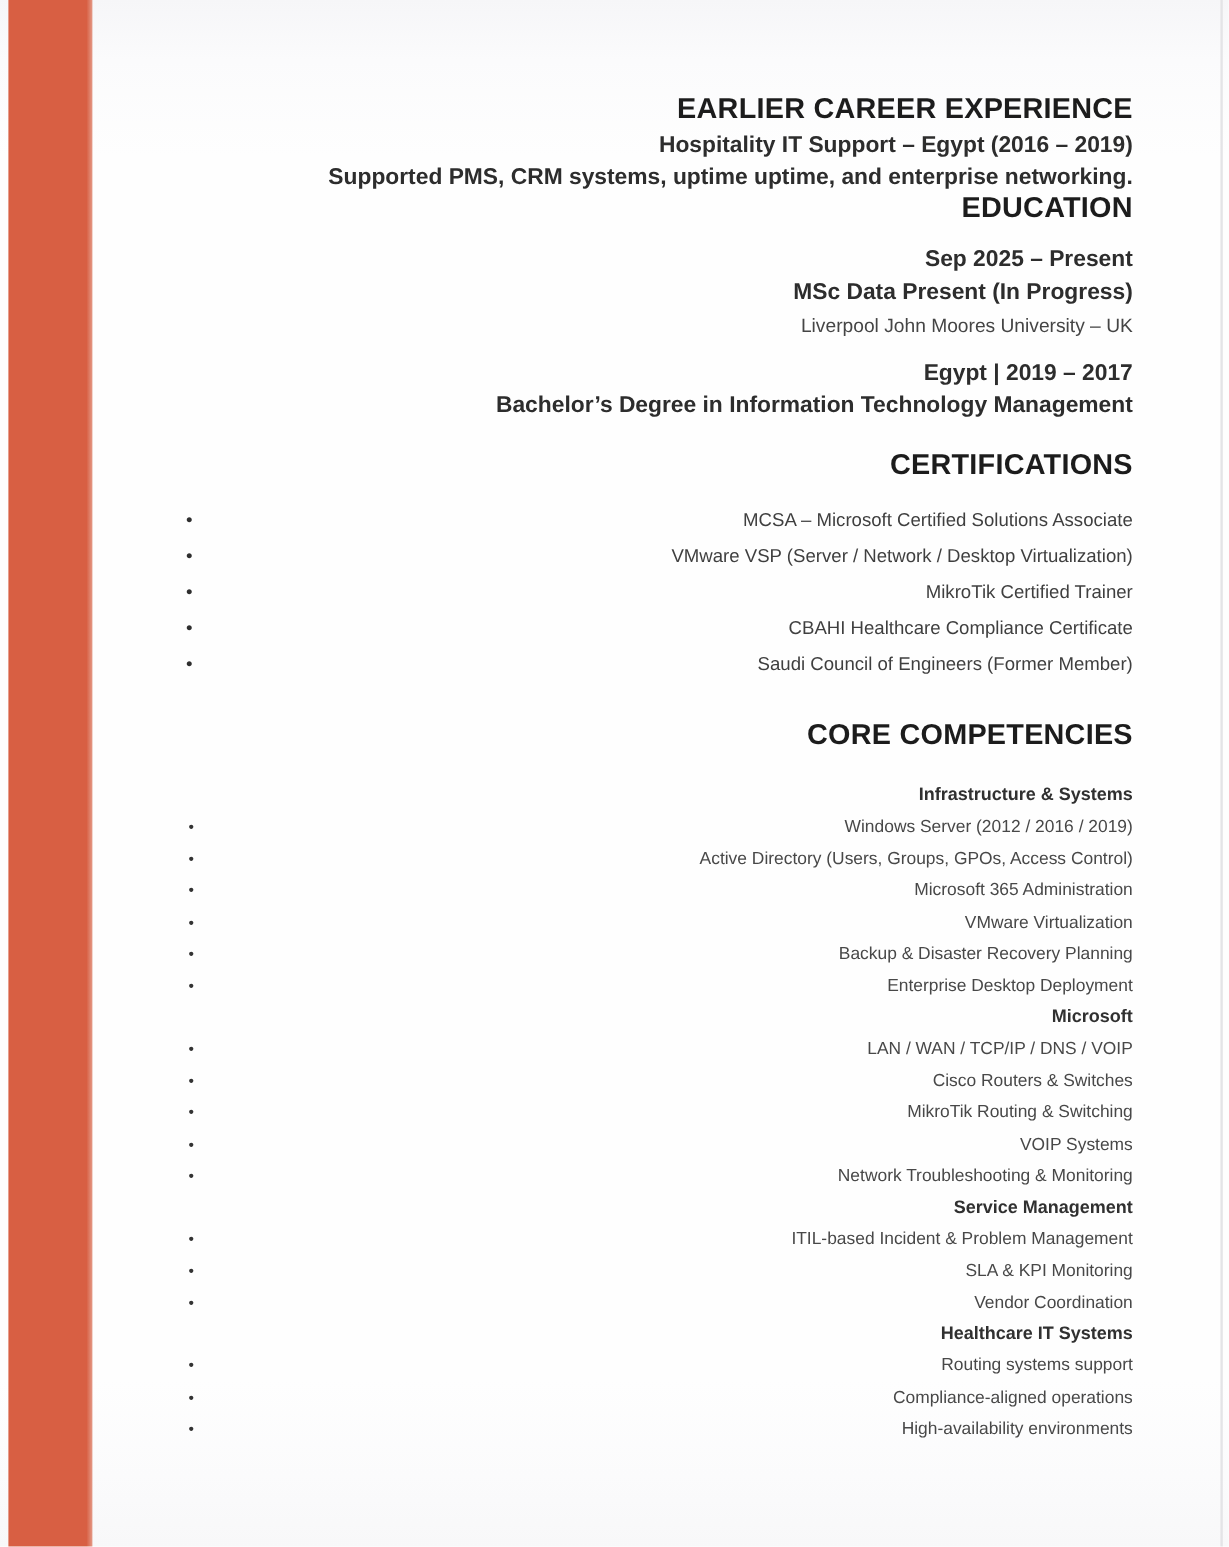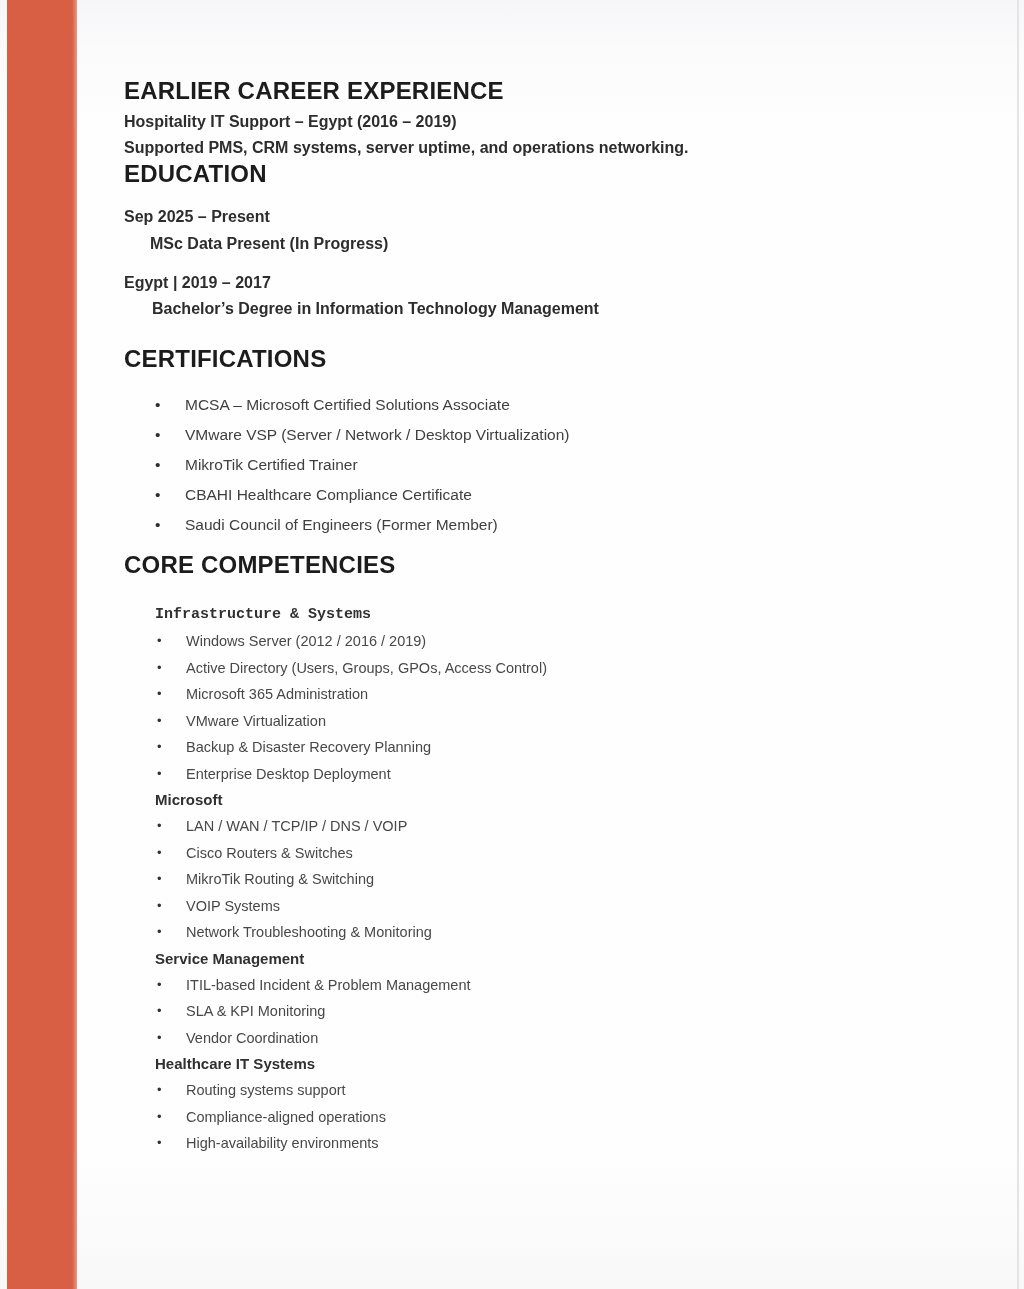--- a/index.html
+++ b/index.html
@@ -3,20 +3,21 @@
 <meta charset="utf-8">
 <style>
   html, body { margin: 0; padding: 0; background: #ffffff; }
   .sheet {
     position: relative;
     width: 1024px;
     height: 1289px;
     overflow: hidden;
     font-family: "Liberation Sans", sans-serif;
     background: linear-gradient(180deg, #f6f6f8 0px, #fbfbfc 50px, #fefefe 130px, #fefefe 1150px, #fbfbfc 1230px, #f8f8f9 1289px);
+    text-align: right;
   }
   .accent-bar {
     position: absolute;
     top: 0; left: 7px;
     width: 70px; height: 100%;
     background: linear-gradient(90deg, #d85f43 0%, #d85f43 93%, #e49a87 100%);
   }
   .page-edge-right {
     position: absolute;
     top: 0; right: 5px;
@@ -30,21 +31,21 @@
     color: #2d2d2d;
   }
   .sec-title {
     margin: 0;
     font-size: 24px;
     font-weight: bold;
     line-height: 26px;
     color: #1c1c1c;
     letter-spacing: 0.2px;
   }
-  .bold16 { margin: 0; font-size: 16px; font-weight: bold; line-height: 26px; color: #2d2d2d; }
+  .bold16 { margin: 0; font-size: 19px; font-weight: bold; line-height: 26px; color: #2d2d2d; }
   .reg16  { margin: 0; font-size: 16px; font-weight: normal; line-height: 26px; color: #454545; }
 
   .role-line { margin-top: 5px; }
 
   .sec-education { }
   .edu-dates-1  { margin-top: 17px; }
   .edu-degree-1 { margin-top: 1px; padding-left: 26px; }
   .edu-school-1 { margin-top: 3px; padding-left: 26px; }
   .edu-dates-2  { margin-top: 13px; }
   .edu-degree-2 { margin-top: 0; padding-left: 28px; }
@@ -53,30 +54,30 @@
   .cert-list { list-style: none; margin: 18px 0 0 0; padding: 0; }
   .cert-item {
     position: relative;
     padding-left: 61px;
     font-size: 15.5px;
     line-height: 30px;
     color: #3f3f3f;
   }
   .cert-item .bullet { position: absolute; left: 31px; top: 0; color: #2e2e2e; }
 
-  .sec-comp { margin-top: 12px; }
+  .sec-comp { margin-top: 31px; }
   .comp-head {
     margin: 0;
     padding-left: 31px;
     font-size: 15px;
     font-weight: bold;
     line-height: 26px;
     color: #303030;
   }
-  .comp-head-first { margin-top: 24px; font-family: Liberation Mono, monospace; }
+  .comp-head-first { margin-top: 24px; }
   .comp-list { list-style: none; margin: 0; padding: 0; }
   .comp-item {
     position: relative;
     padding-left: 62px;
     font-size: 14.5px;
     line-height: 26.5px;
     color: #484848;
   }
   .comp-item .bullet { position: absolute; left: 33px; top: 0; font-size: 13px; color: #333333; }
 </style>
@@ -85,28 +86,29 @@
 
 <div class="sheet">
   <div class="accent-bar"></div>
   <div class="page-edge-right"></div>
 
   <main class="content">
 
     <section class="sec-career">
       <h2 class="sec-title">EARLIER CAREER EXPERIENCE</h2>
       <p class="bold16 role-line">Hospitality IT Support – Egypt (2016 – 2019)</p>
-      <p class="bold16">Supported PMS, CRM systems, server uptime, and operations networking.</p>
+      <p class="bold16">Supported PMS, CRM systems, uptime uptime, and enterprise networking.</p>
     </section>
 
     <section class="sec-education">
       <h2 class="sec-title">EDUCATION</h2>
       <div>
         <p class="bold16 edu-dates-1">Sep 2025 – Present</p>
         <p class="bold16 edu-degree-1">MSc Data Present (In Progress)</p>
+        <p class="reg16 edu-school-1">Liverpool John Moores University – UK</p>
       </div>
       <div>
         <p class="bold16 edu-dates-2">Egypt | 2019 – 2017</p>
         <p class="bold16 edu-degree-2">Bachelor’s Degree in Information Technology Management</p>
       </div>
     </section>
 
     <section class="sec-certs">
       <h2 class="sec-title">CERTIFICATIONS</h2>
       <ul class="cert-list">

